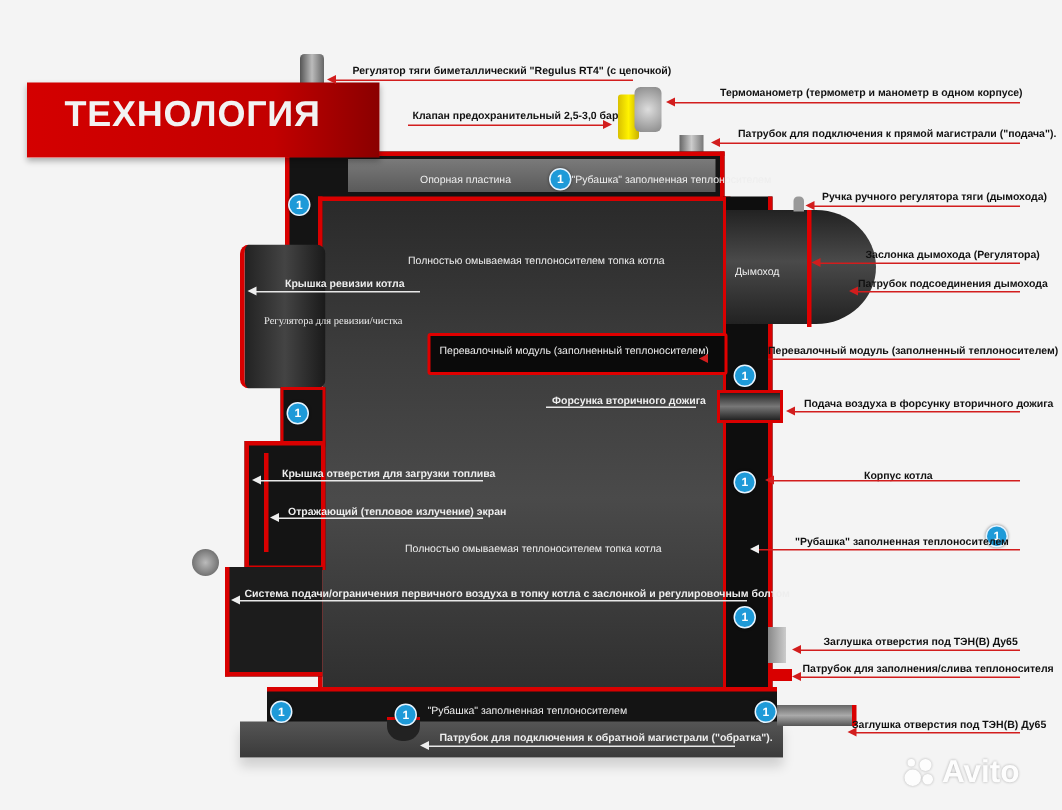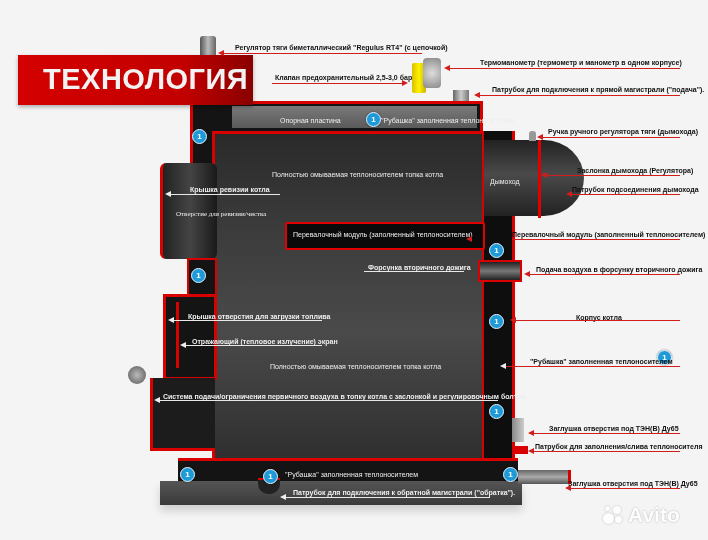--- a/index.html
+++ b/index.html
@@ -1,19 +1,19 @@
 <!DOCTYPE html>
 <html><head>
 <meta charset="utf-8">
 <style>
   html,body{margin:0;padding:0;}
   body{width:708px;height:540px;position:relative;overflow:hidden;background:#f4f4f4;font-family:"Liberation Sans",sans-serif;}
   .abs{position:absolute;}
   .title-banner{position:absolute;left:18px;top:55px;width:235px;height:50px;background:linear-gradient(90deg,#d40000 0%,#c20000 70%,#8a0000 100%);box-shadow:0 2px 4px rgba(0,0,0,.3);}
-  .title-text{position:absolute;left:25px;top:8px;color:#f2f2f2;font-weight:bold;font-size:29px;letter-spacing:0.5px;font-family:"Liberation Sans",sans-serif;}
+  .title-text{position:absolute;left:25px;top:8px;color:#f2f2f2;font-weight:bold;font-size:24px;letter-spacing:0.5px;font-family:"Liberation Sans",sans-serif;}
   .lbl{position:absolute;font-size:7px;font-weight:bold;white-space:nowrap;line-height:9px;}
   .lbl.dark{color:#111;}
   .lbl.light{color:#eee;}
   .line{position:absolute;height:1px;}
   .line.red{background:#d21d1d;}
   .line.white{background:#e8e8e8;}
   .arrowL{position:absolute;width:0;height:0;border-top:3px solid transparent;border-bottom:3px solid transparent;}
   .arrowL.red{border-right:6px solid #d21d1d;}
   .arrowL.white{border-right:6px solid #eee;}
   .arrowR{position:absolute;width:0;height:0;border-top:3px solid transparent;border-bottom:3px solid transparent;border-left:6px solid #d21d1d;}
@@ -139,21 +139,21 @@
 <span class="lbl light" style="left:280px;top:116px;font-weight:normal;">Опорная пластина</span>
 <span class="lbl light" style="left:381px;top:116px;font-weight:normal;">"Рубашка" заполненная теплоносителем</span>
 
 <span class="lbl light" style="left:272px;top:170px;font-weight:normal;">Полностью омываемая теплоносителем топка котла</span>
 <span class="lbl light" style="left:490px;top:177px;font-weight:normal;">Дымоход</span>
 
 <span class="lbl light" style="left:190px;top:185px;">Крышка ревизии котла</span>
 <div class="line white" style="left:170px;top:194px;width:110px;"></div>
 <div class="arrowL white" style="left:165px;top:191px;"></div>
 
-<span class="lbl light" style="left:176px;top:210px;font-weight:normal;font-family:'Liberation Serif',serif;">Отверстие для ревизии/чистка</span>
+<span class="lbl light" style="left:176px;top:210px;font-weight:normal;font-family:'Liberation Serif',serif;">Регулятора для ревизии/чистка</span>
 
 <span class="lbl light" style="left:293px;top:230px;font-weight:normal;">Перевалочный модуль (заполненный теплоносителем)</span>
 <div class="arrowR" style="left:466px;top:236px;transform:rotate(180deg);"></div>
 
 <span class="lbl light" style="left:368px;top:263px;">Форсунка вторичного дожига</span>
 <div class="line white" style="left:364px;top:271px;width:100px;"></div>
 
 <span class="lbl light" style="left:188px;top:312px;">Крышка отверстия для загрузки топлива</span>
 <div class="line white" style="left:172px;top:320px;width:150px;"></div>
 <div class="arrowL white" style="left:168px;top:317px;"></div>

